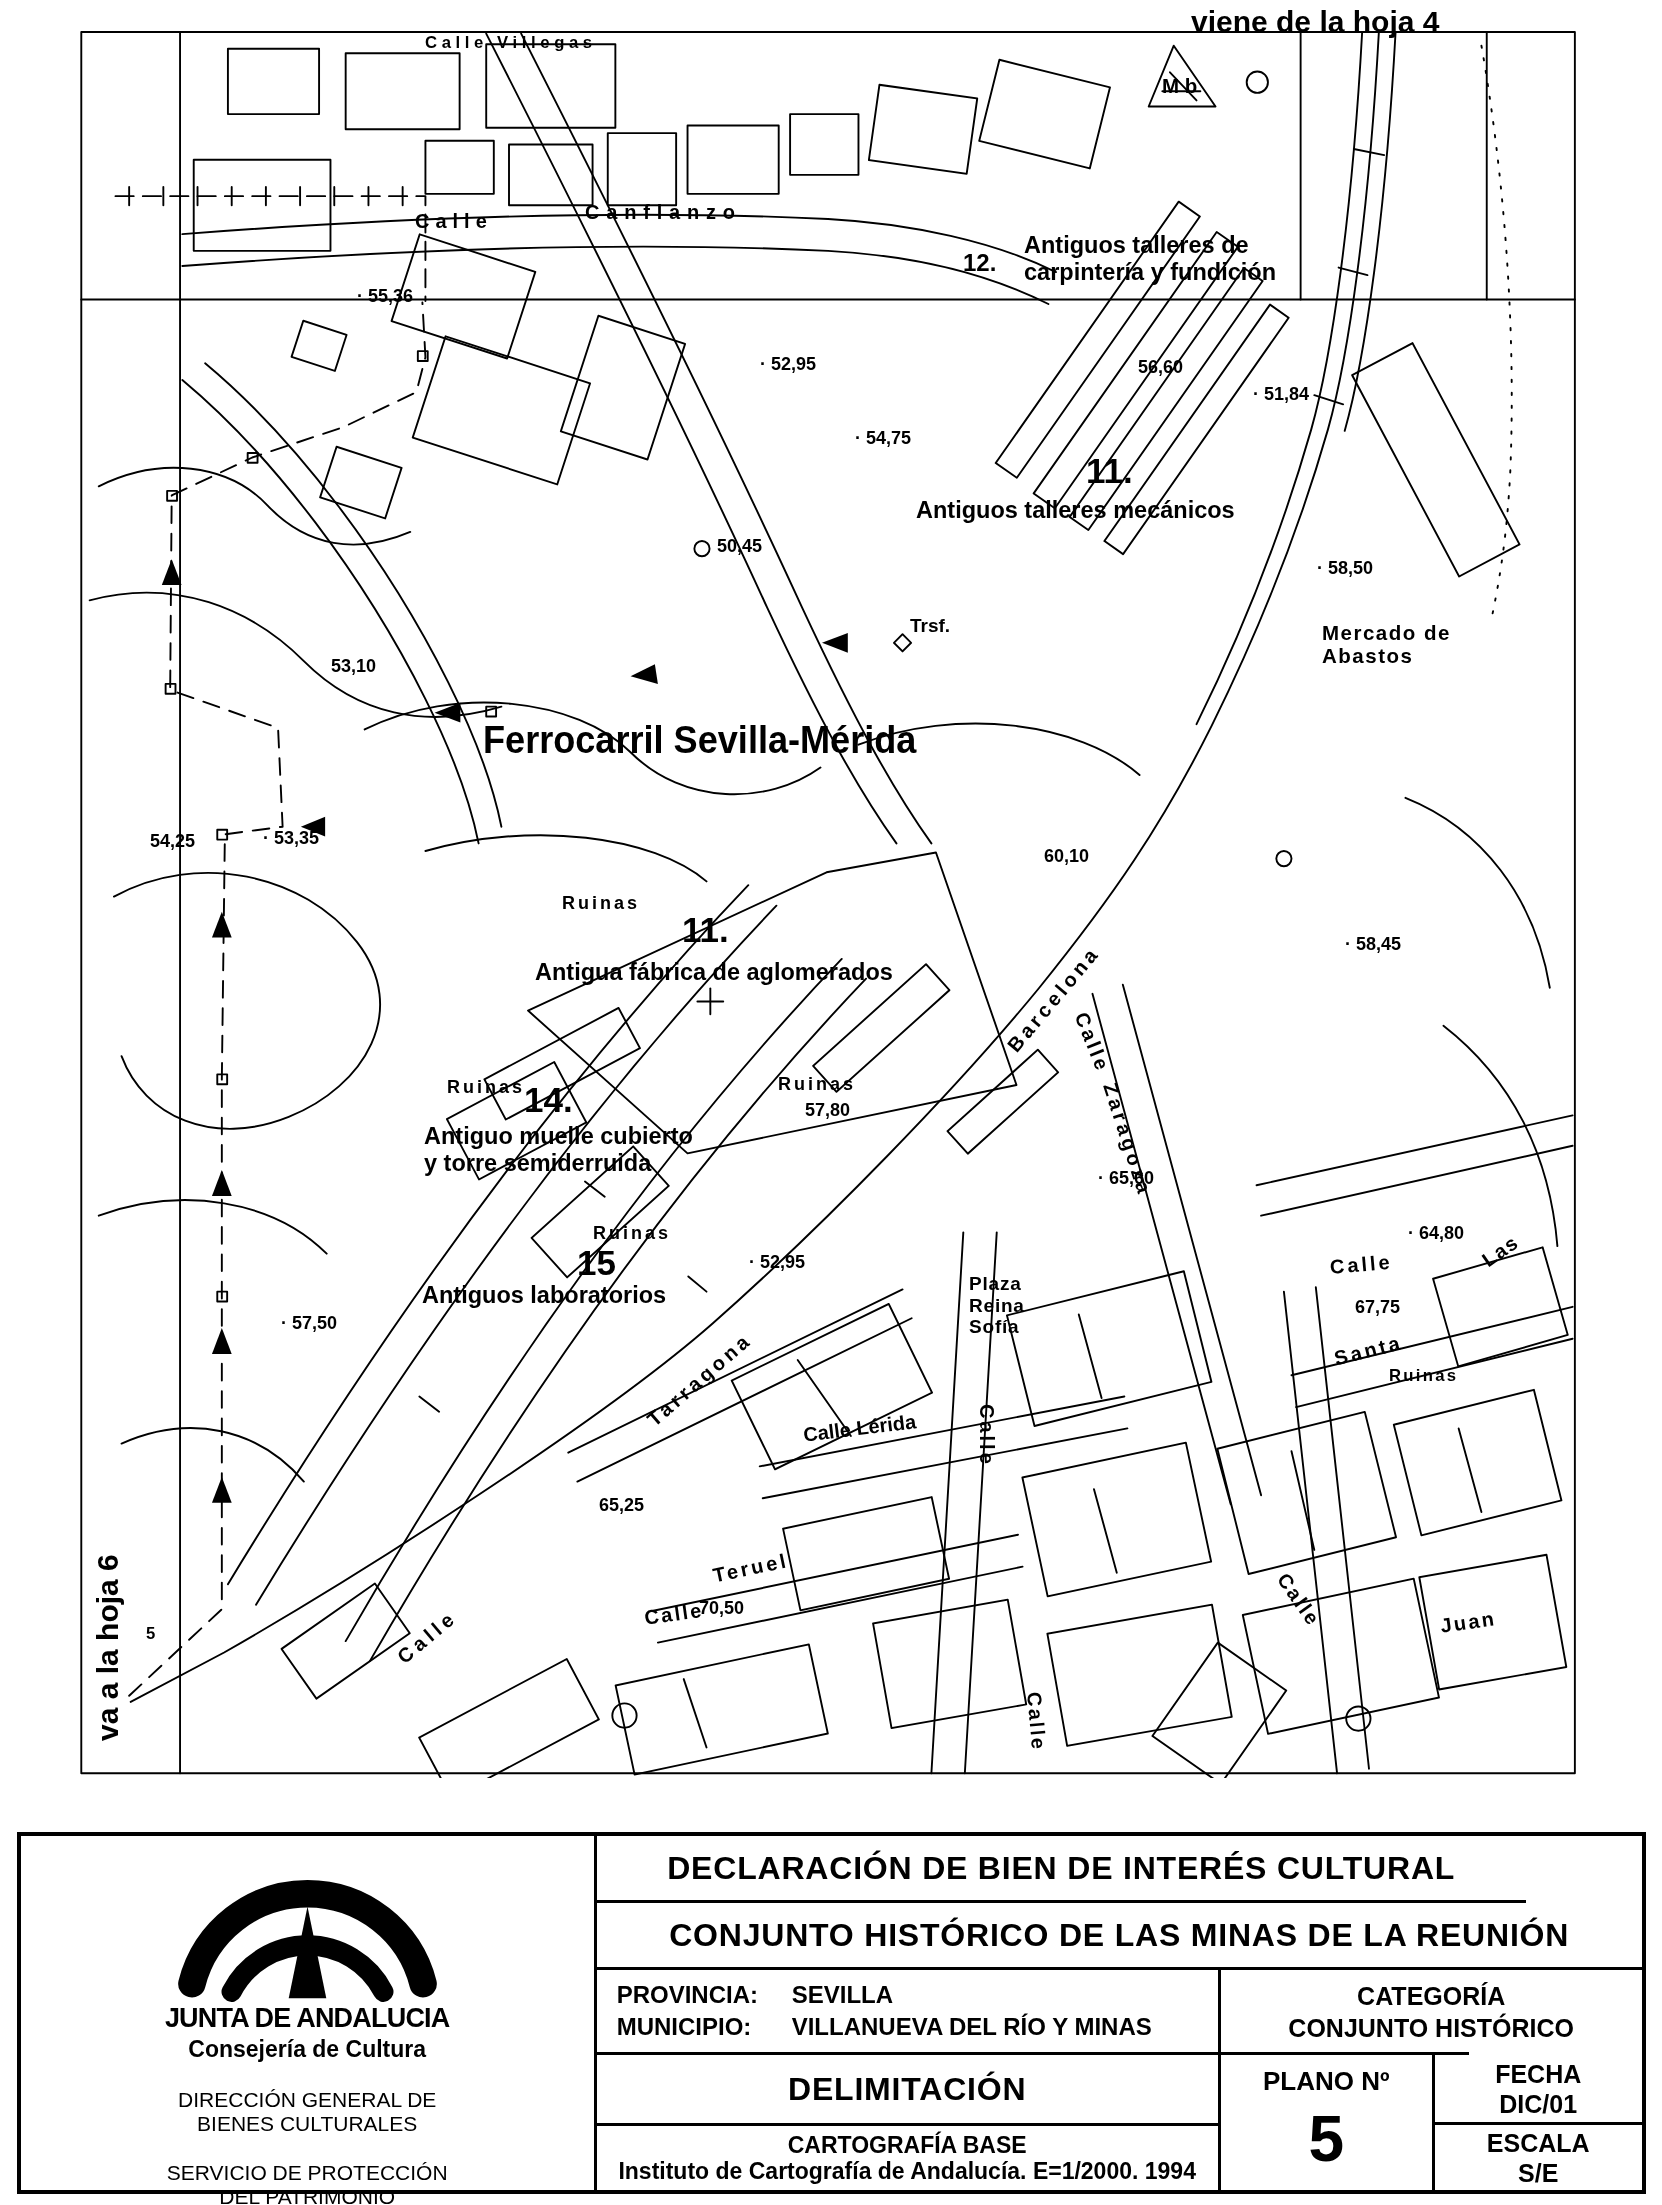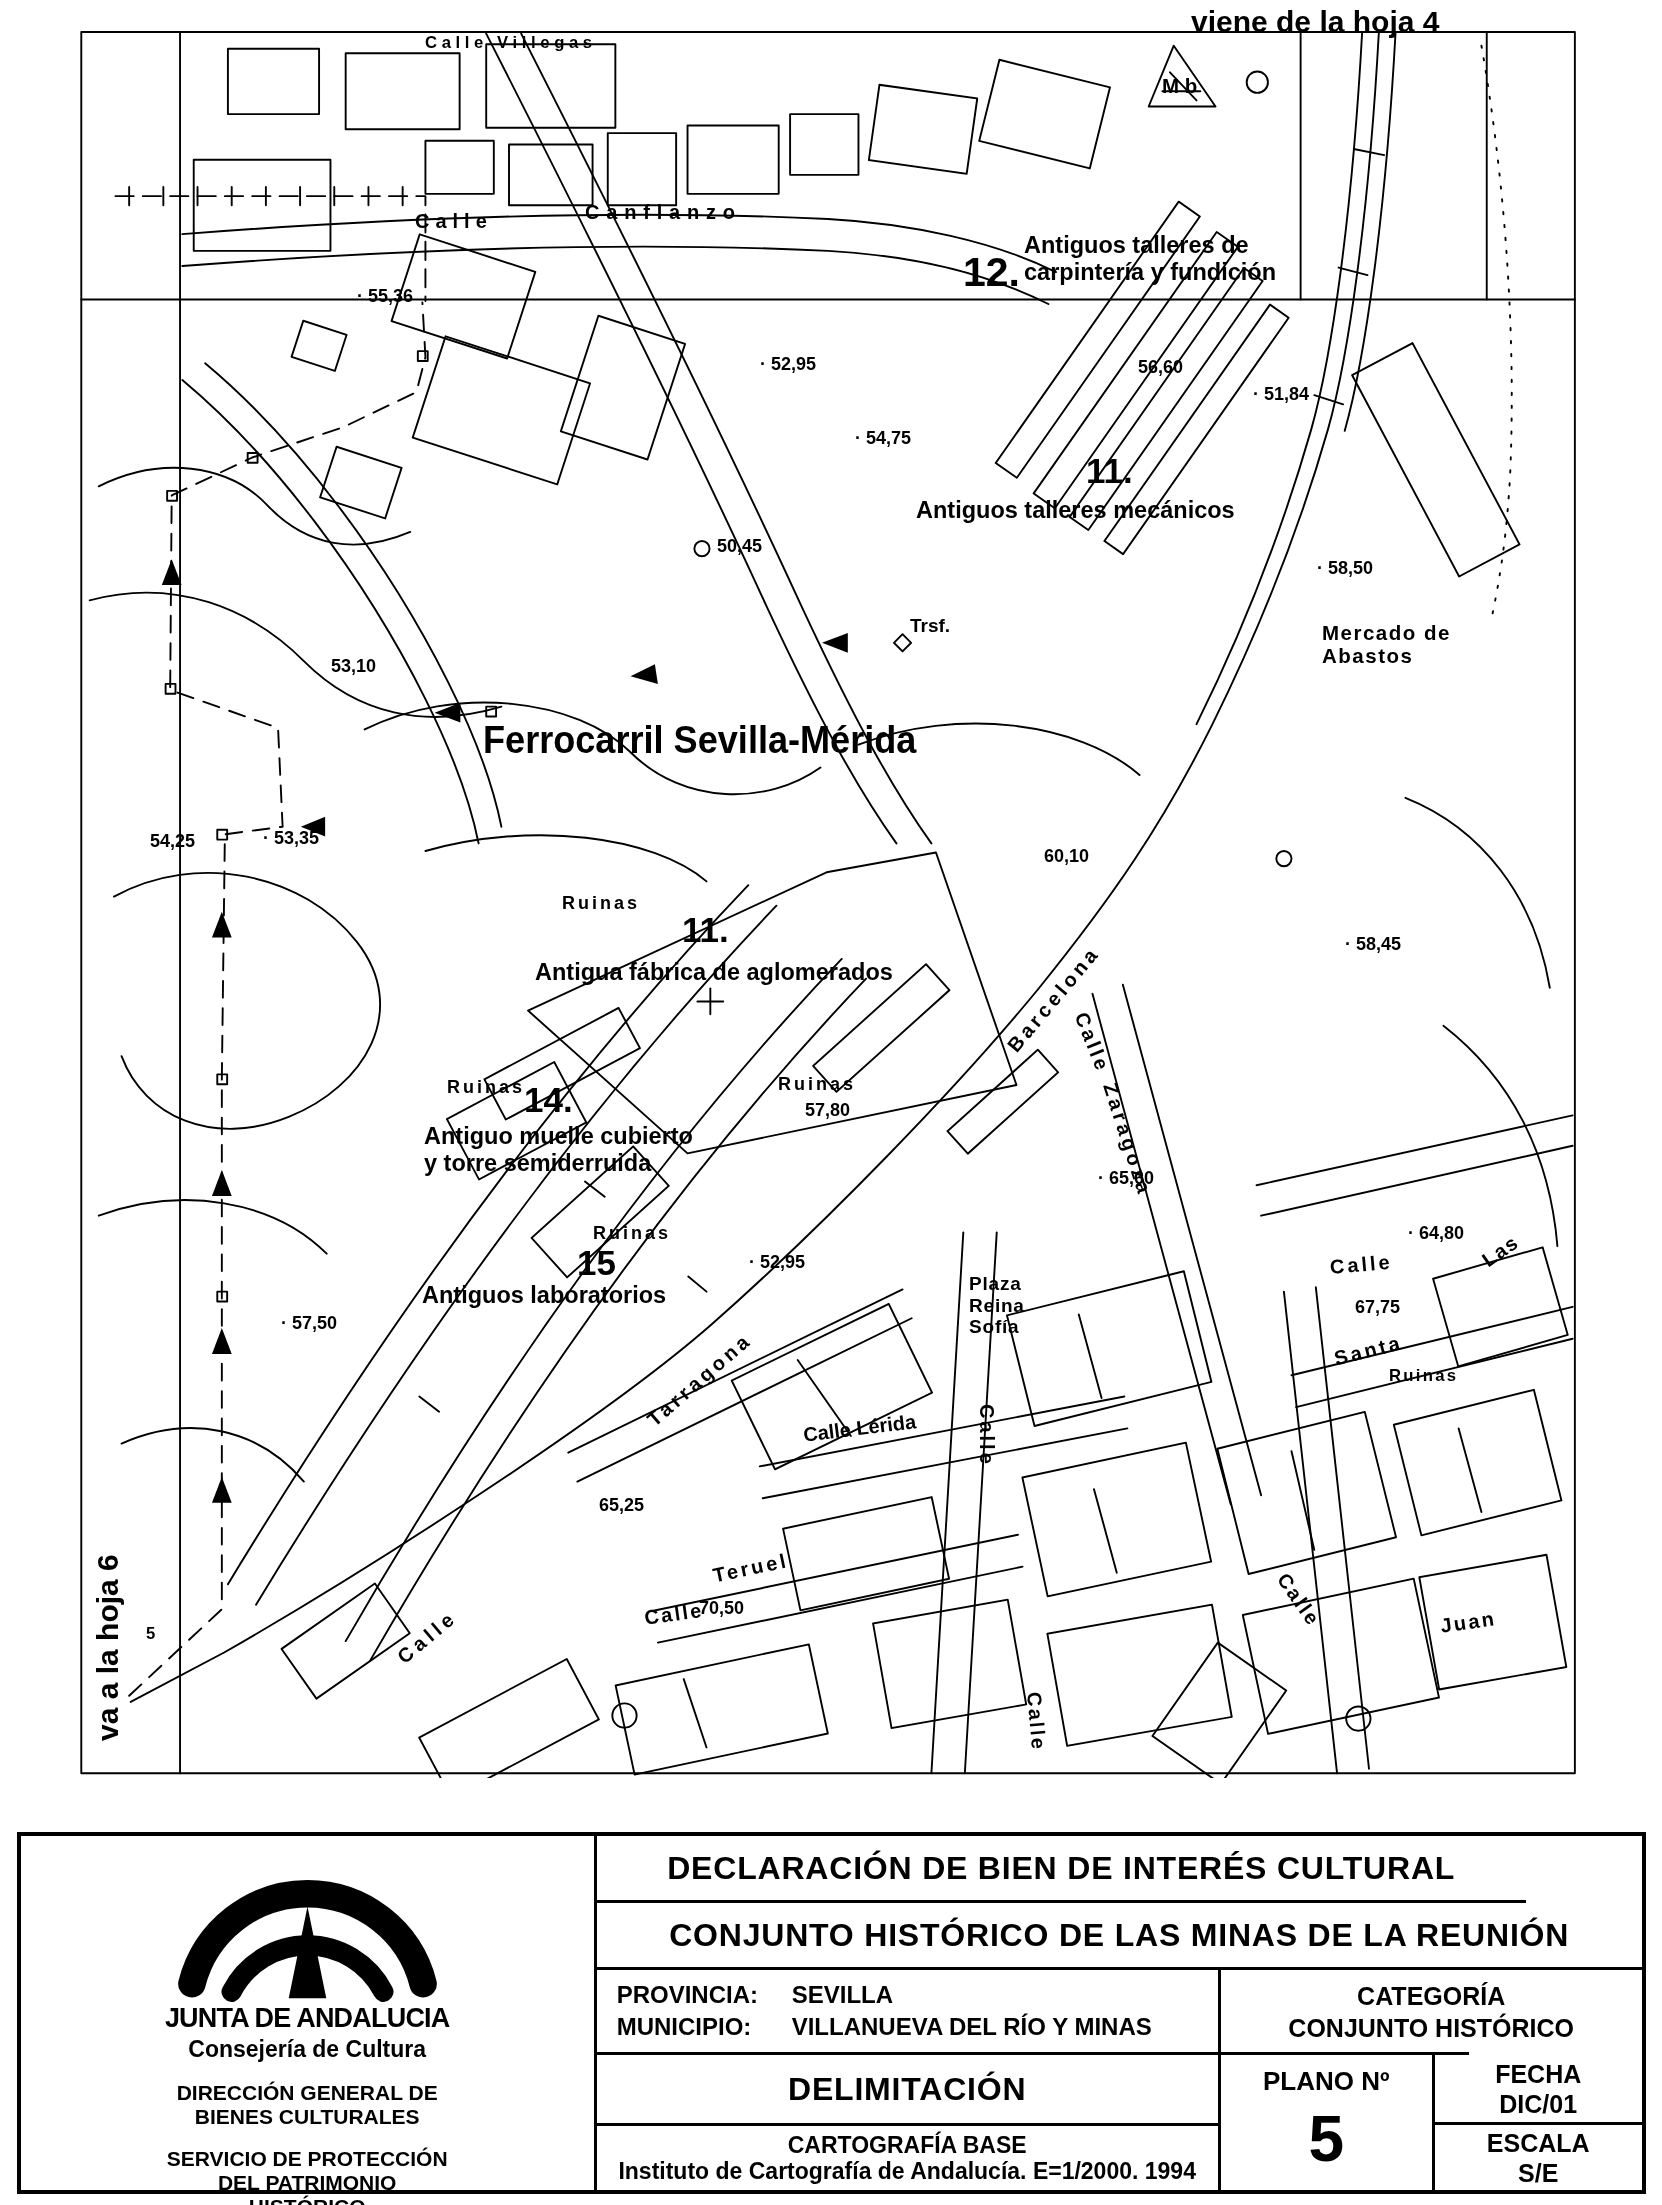--- a/index.html
+++ b/index.html
@@ -19,21 +19,21 @@
   #tb{position:absolute;left:16.7px;top:1832px;width:1621px;height:354px;border:4.6px solid #000;background:#fff;}
   .cell{position:absolute;box-sizing:border-box;}
   .c-center{display:flex;align-items:center;justify-content:center;text-align:center;}
   .t-big{font-size:32px;font-weight:bold;letter-spacing:0.8px;}
   .t-med{font-size:25px;font-weight:bold;}
   .t-sm{font-size:23px;font-weight:bold;}
   #tb-left{left:0;top:0;width:576px;height:354px;border-right:3.8px solid #000;text-align:center;}
   #tb-logo{margin:13.7px auto 0 auto;display:block;}
   .org-name{font-size:27px;font-weight:bold;letter-spacing:-0.8px;margin-top:1.5px;}
   .org-sub{font-size:23px;font-weight:bold;margin-top:1.5px;}
-  .org-dept{font-size:21px;font-weight:bold;line-height:1.15;margin-top:18px;}
+  .org-dept{font-size:21px;font-weight:normal;line-height:1.15;margin-top:25px;}
   #r1{left:576px;top:0;width:929px;height:67px;border-bottom:3.8px solid #000;}
   #r2{left:576px;top:67px;width:1045px;height:67px;border-bottom:3.8px solid #000;}
   #r3{left:576px;top:134px;width:872px;height:85px;border-bottom:3.8px solid #000;}
   #r3-left{left:0;top:0;width:621px;height:85px;padding:9px 0 0 20px;}
   .kv{display:flex;font-size:24px;font-weight:bold;line-height:1.35;}
   .kv .k{width:175px;}
   #r3-right{left:621px;top:0;width:424px;height:85px;border-left:3.8px solid #000;flex-direction:column;line-height:1.25;}
   #r4-delim{left:576px;top:219px;width:621px;height:71px;border-bottom:3.8px solid #000;}
   #r4-carto{left:576px;top:290px;width:621px;height:64px;flex-direction:column;line-height:1.15;}
   #r4-plano{left:1197px;top:219px;width:214px;height:135px;border-left:3.8px solid #000;}
@@ -203,21 +203,21 @@
       <rect x="1180" y="838" width="16" height="16" transform="rotate(45 1188 846)"></rect>
       <circle cx="822" cy="2258" r="16"></circle>
       <circle cx="1788" cy="2262" r="16"></circle>
       <circle cx="1655" cy="108" r="14"></circle>
       <circle cx="1690" cy="1130" r="10"></circle>
     </svg>
     <div id="map-labels">
         <div class="mlabel" style="left: 1191px; top: 4.6px; font-size: 30px;">viene de la hoja 4</div>
         <div class="mlabel" style="left: 91px; top: 1741px; font-size: 30px; transform: rotate(-90deg);">va a la hoja 6</div>
         <div class="mlabel" style="left: 483px; top: 719px; font-size: 38px; transform: scaleX(0.95);">Ferrocarril Sevilla-Mérida</div>
-        <div class="mlabel" style="left: 963px; top: 249px; font-size: 41px;">12.</div>
+        <div class="mlabel" style="left: 963px; top: 249px; font-size: 24px;">12.</div>
         <div class="mlabel" style="left: 1024px; top: 232px; font-size: 23.5px;">Antiguos talleres de
 carpintería y fundición</div>
         <div class="mlabel" style="left: 1086px; top: 451px; font-size: 35px;">11.</div>
         <div class="mlabel" style="left: 916px; top: 497px; font-size: 23.5px;">Antiguos talleres mecánicos</div>
         <div class="mlabel" style="left: 682px; top: 910px; font-size: 35px;">11.</div>
         <div class="mlabel" style="left: 535px; top: 959px; font-size: 23.5px;">Antigua fábrica de aglomerados</div>
         <div class="mlabel" style="left: 524px; top: 1080px; font-size: 35px; text-align: right;">14.</div>
         <div class="mlabel" style="left: 424px; top: 1123px; font-size: 23.5px;">Antiguo muelle cubierto
 y torre semiderruida</div>
         <div class="mlabel" style="left: 577px; top: 1243px; font-size: 35px;">15</div>

